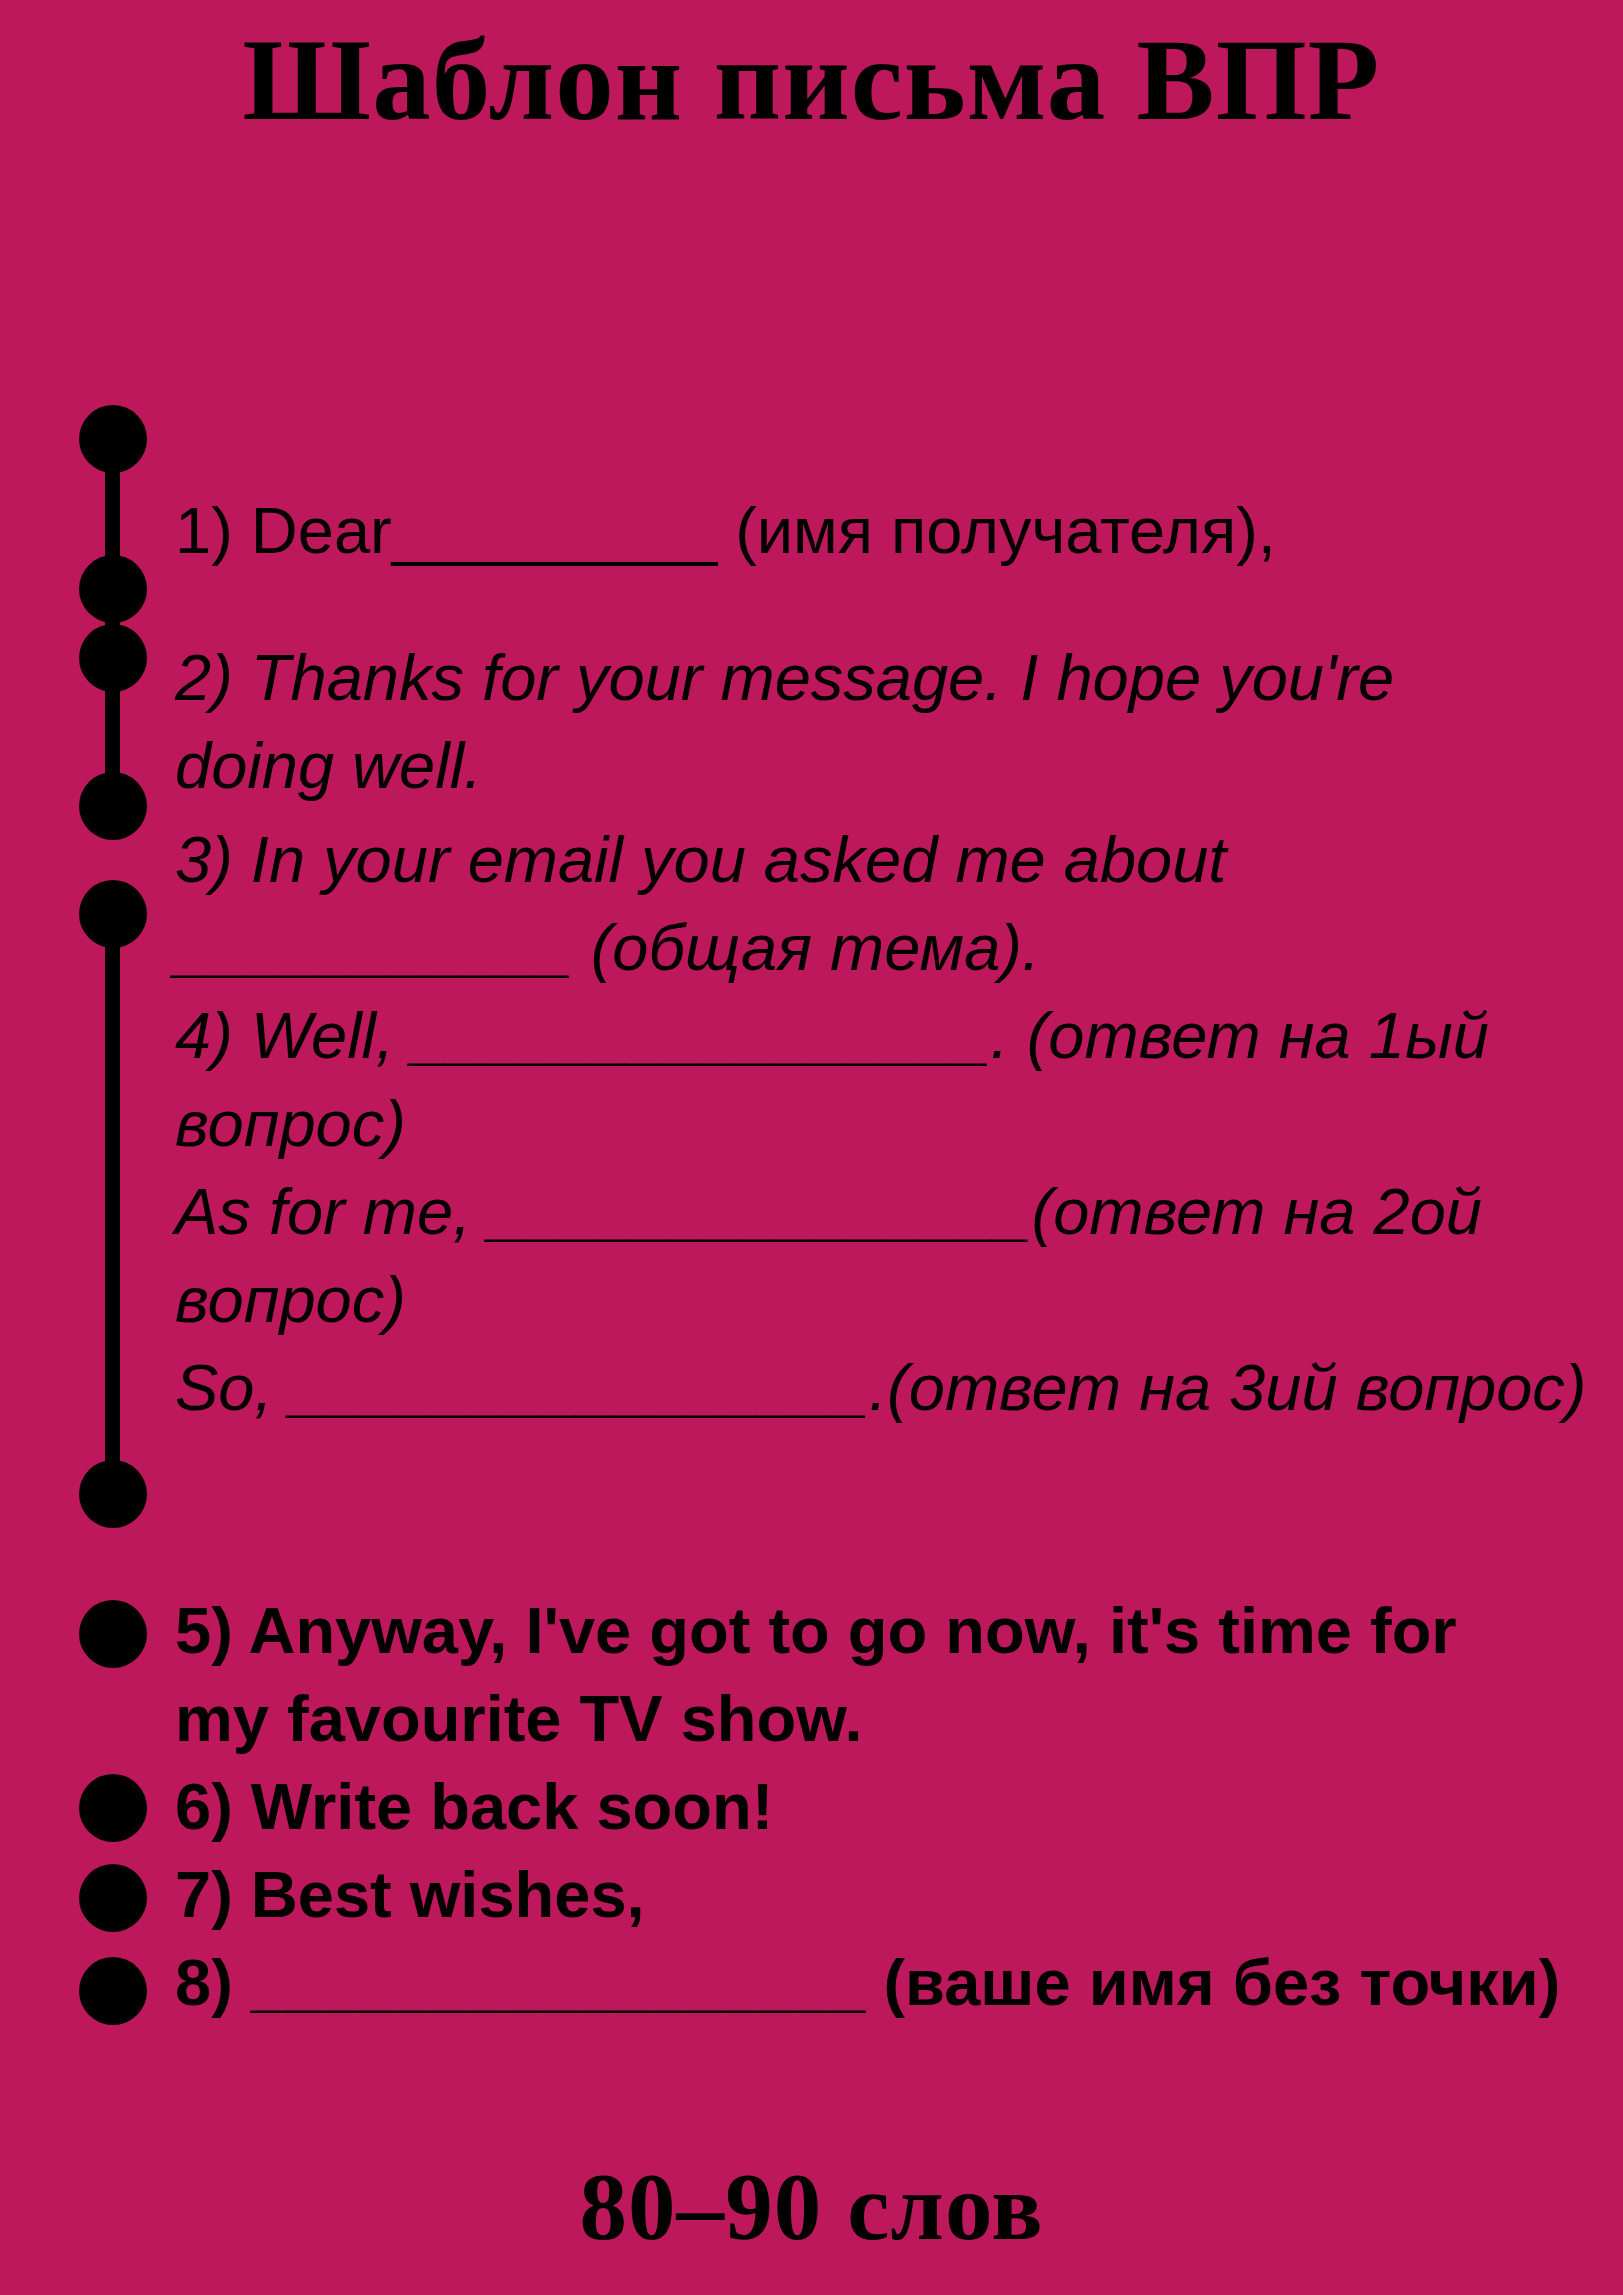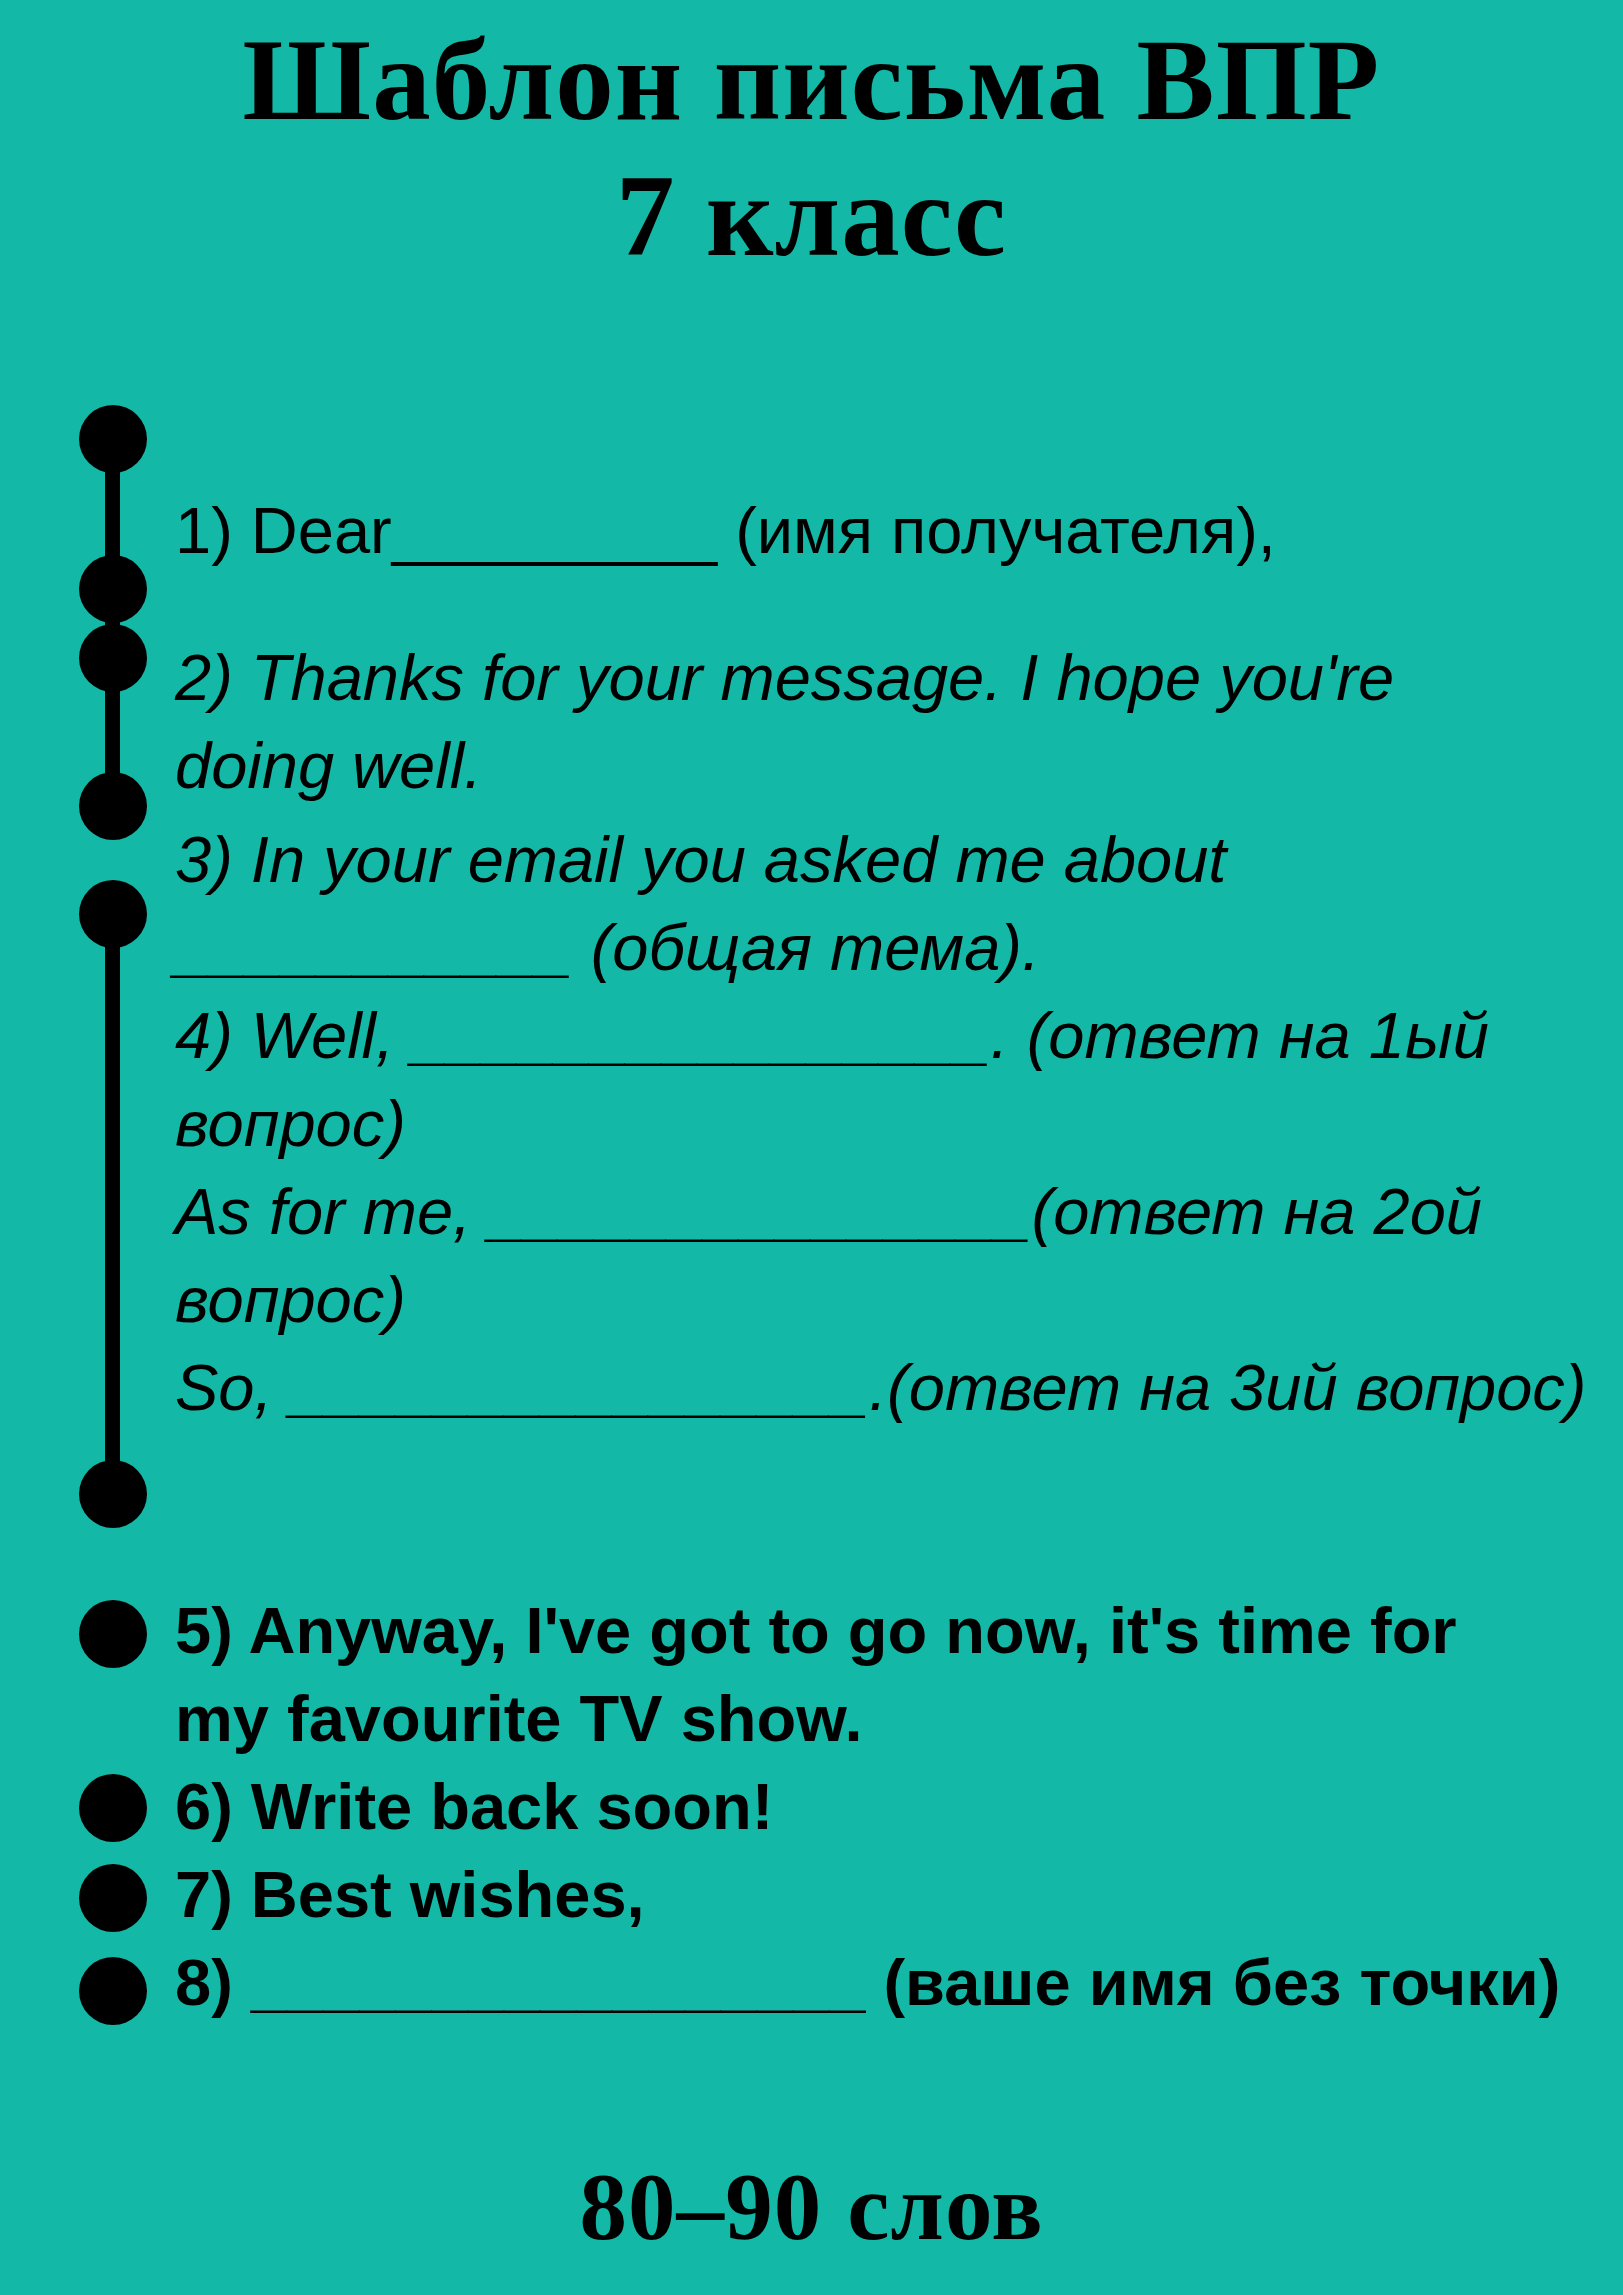--- a/index.html
+++ b/index.html
@@ -1,20 +1,20 @@
 <!DOCTYPE html>
 <html style="font-size:8.7px"><head>
 <meta charset="utf-8">
 <style>
   html, body { margin: 0; padding: 0; }
   .page {
     position: relative;
     width: 1623px;
     height: 2295px;
-    background: #14b8a6;
+    background: #be185d;
     color: #000000;
     font-family: "Liberation Sans", "DejaVu Sans", sans-serif;
     overflow: hidden;
   }
   .title-block {
     position: absolute;
     top: 11.5px;
     left: 0;
     width: 100%;
     text-align: center;
@@ -63,21 +63,20 @@
     background: #000000;
   }
 </style>
 </head>
 <body>
 
 <div class="page">
 
   <div class="title-block">
     <div>Шаблон письма ВПР</div>
-    <div>7 класс</div>
   </div>
 
   <div>
     <div class="connector" style="top:439px; height:366px;"></div>
     <div class="connector" style="top:914px; height:580px;"></div>
     <div class="dot" style="top:405px;"></div>
     <div class="dot" style="top:555px;"></div>
     <div class="dot" style="top:624px;"></div>
     <div class="dot" style="top:772px;"></div>
     <div class="dot" style="top:880px;"></div>

